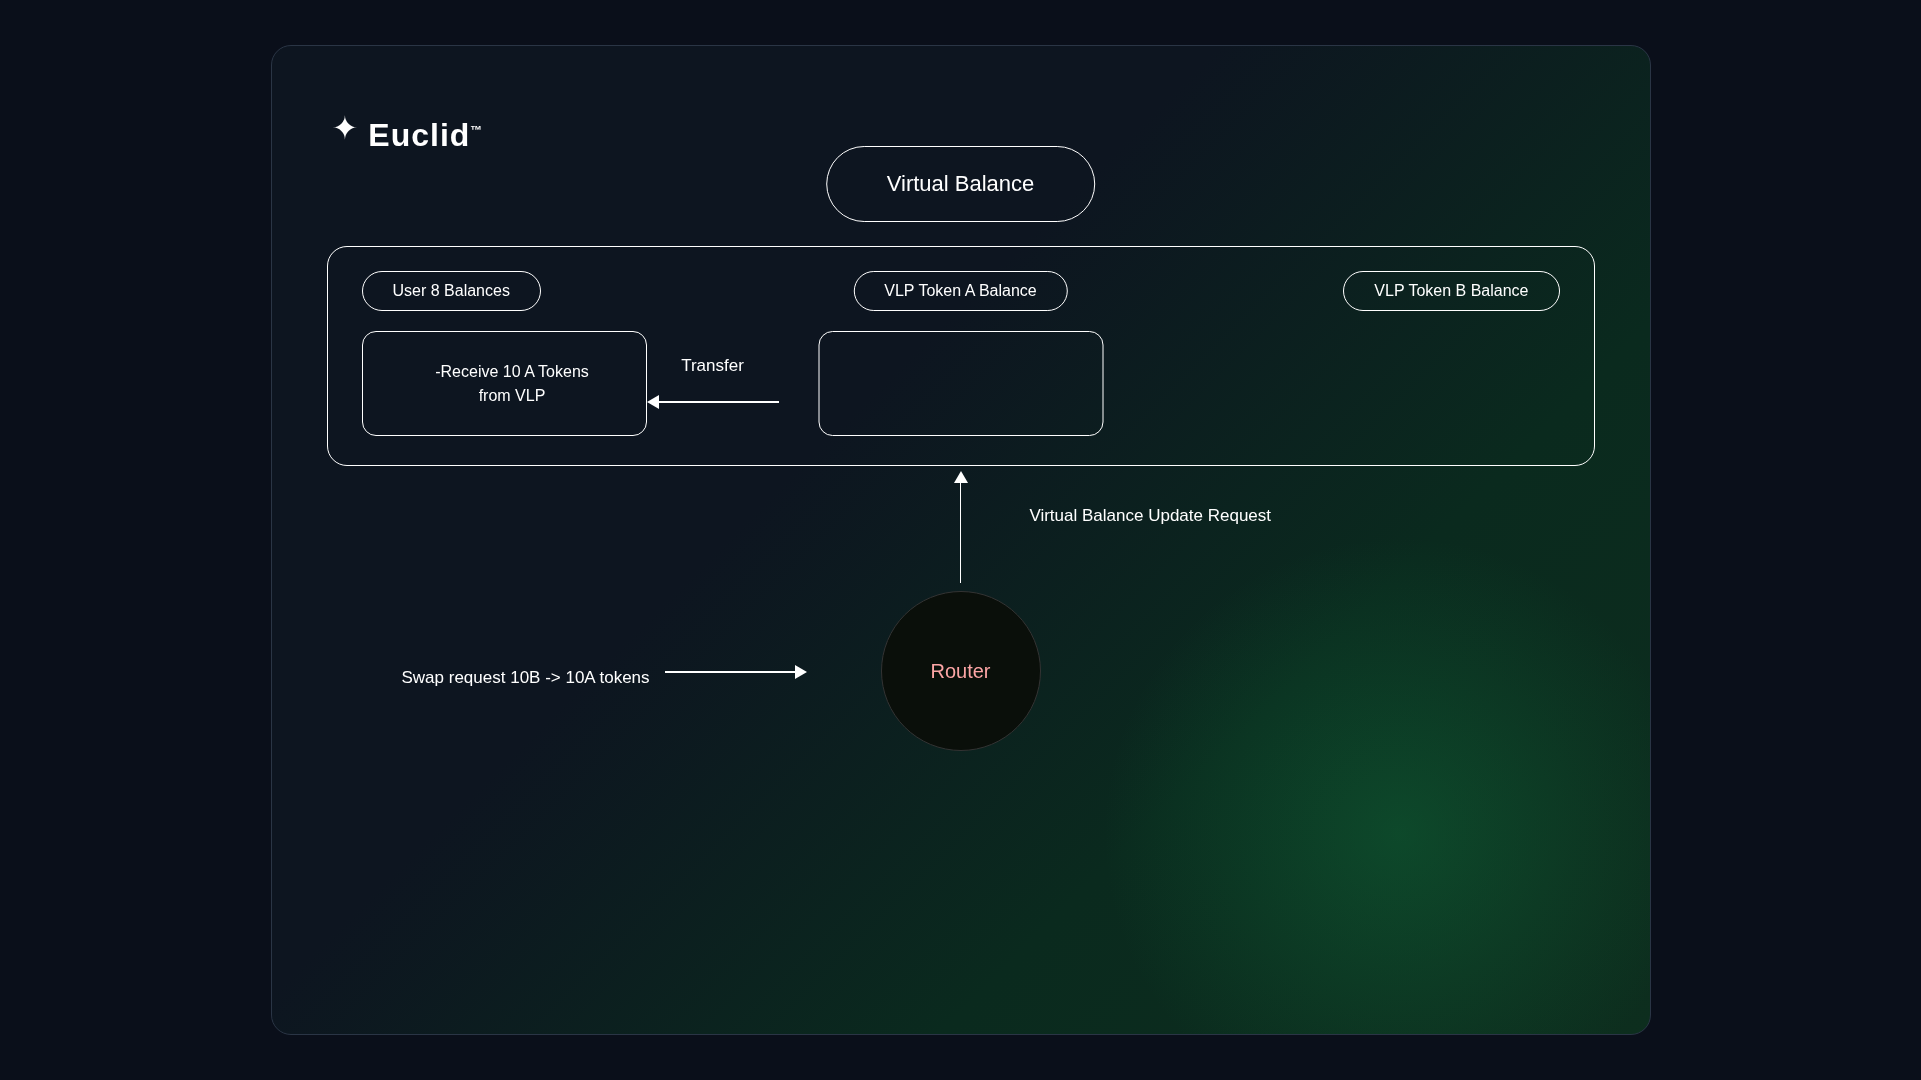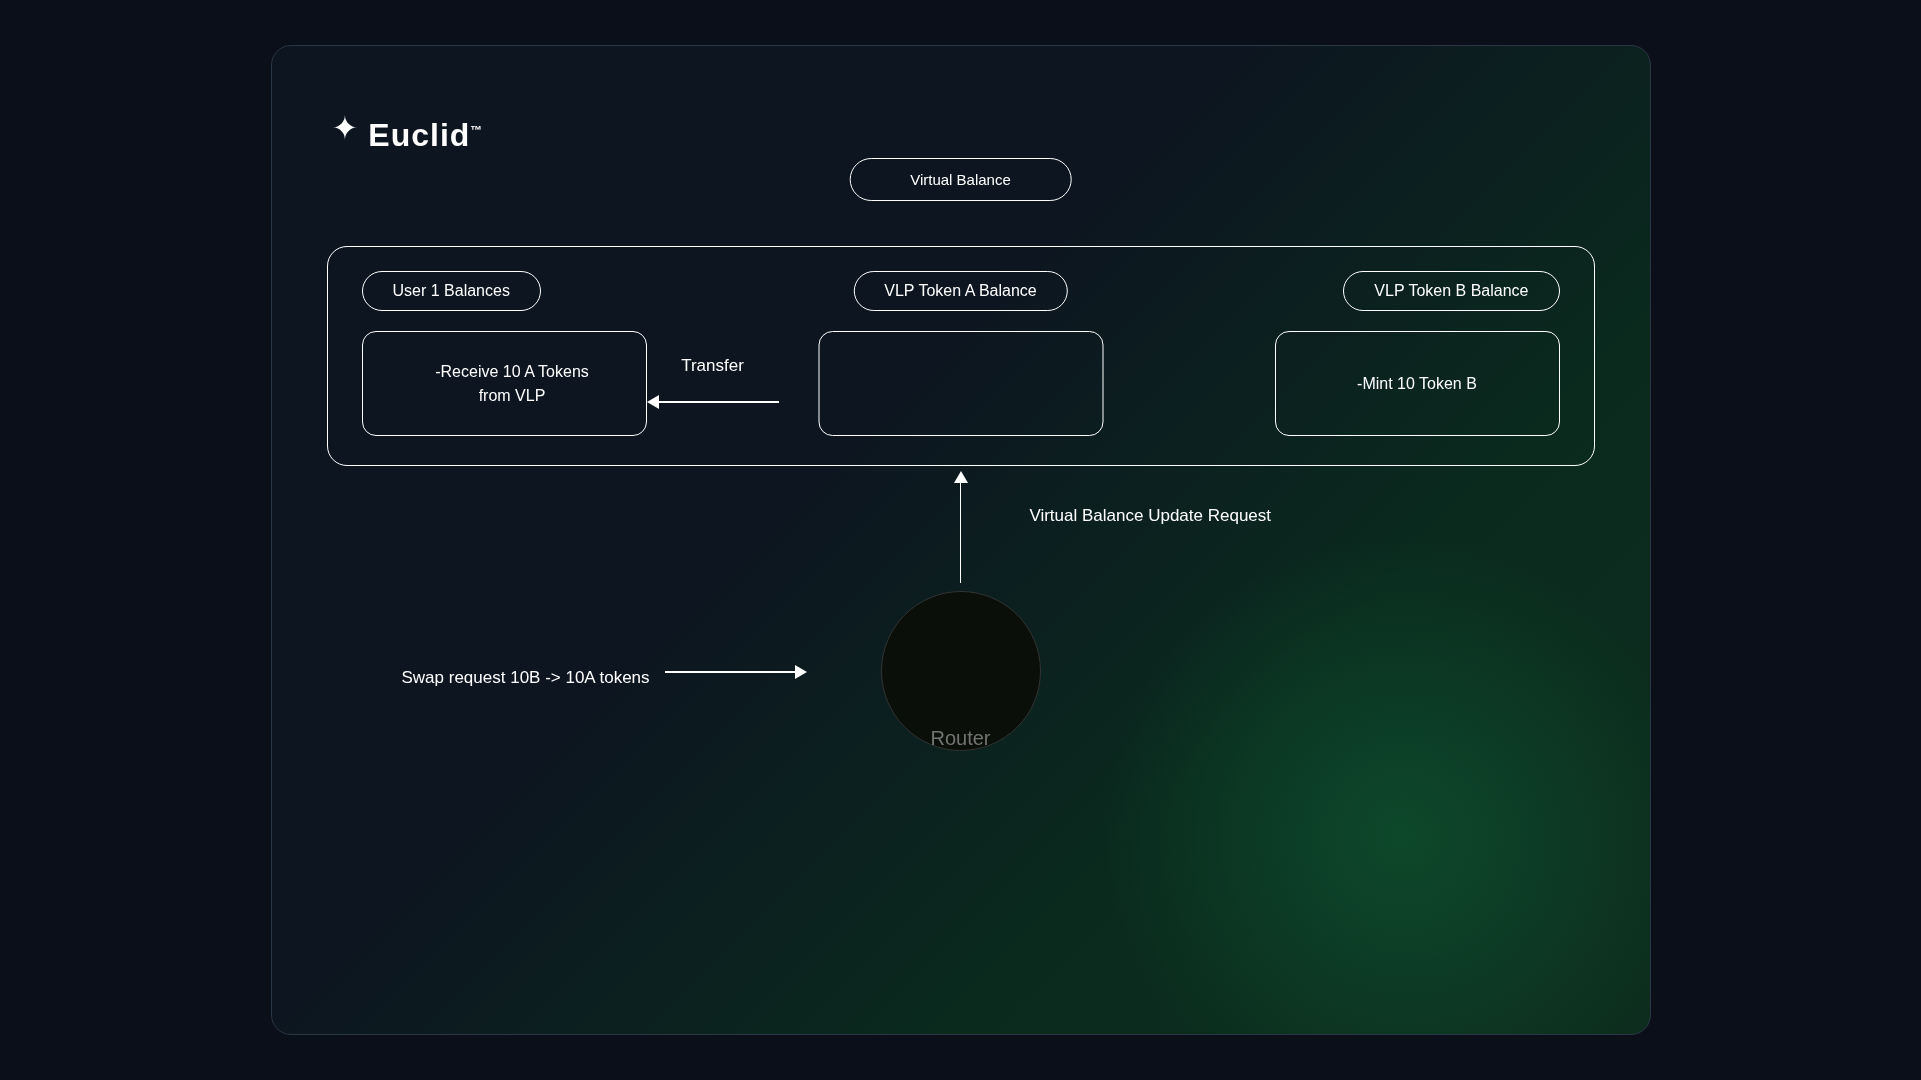--- a/index.html
+++ b/index.html
@@ -65,29 +65,29 @@
 
     .logo-tm {
       font-size: 12px;
       vertical-align: super;
       color: white;
     }
 
     
     .virtual-balance-top {
       position: absolute;
-      top: 112px;
+      top: 100px;
       left: 50%;
       transform: translateX(-50%);
       background: transparent;
       border: 1.5px solid #ffffff;
       border-radius: 50px;
-      padding: 12px 60px;
-      color: white;
-      font-size: 15px;
+      padding: 24px 60px;
+      color: white;
+      font-size: 22px;
       font-weight: 400;
       white-space: nowrap;
     }
 
     
     .vlp-section {
       position: absolute;
       top: 200px;
       left: 55px;
       right: 55px;
@@ -229,23 +229,23 @@
       position: absolute;
       top: 545px;
       left: 50%;
       transform: translateX(-50%);
       width: 160px;
       height: 160px;
       background: #0a0f0a;
       border: 1.5px solid #333;
       border-radius: 50%;
       display: flex;
-      align-items: flex-end;
+      align-items: center;
       justify-content: center;
-      color: #737373;
+      color: #fca5a5;
       font-size: 20px;
       font-weight: 400;
     }
 
     
     .swap-request-area {
       position: absolute;
       top: 610px;
       left: 130px;
       display: flex;
@@ -291,36 +291,33 @@
     </span>
   </div>
 
   <div class="virtual-balance-top">
     <span>Virtual Balance</span>
   </div>
 
   <div class="vlp-section"></div>
 
   <div class="col-header col-header-1">
-    <span>User 1 Balances</span>
+    <span>User 8 Balances</span>
   </div>
   <div class="col-header col-header-3">
     <span>VLP Token B Balance</span>
   </div>
   <div class="col-header col-header-2">
     <span>VLP Token A Balance</span>
   </div>
 
   <div class="content-box content-box-1">
     <span>-Receive 10 A Tokens<br>from VLP</span>
   </div>
   <div class="content-box content-box-2"></div>
-  <div class="content-box content-box-3">
-    <span>-Mint 10 Token B</span>
-  </div>
 
   <div style="position:absolute; top:310px; left:375px; display:flex; flex-direction:column; align-items:center;">
     <span class="transfer-label">Transfer</span>
     <div class="arrow-left">
       <div class="arrow-head-left"></div>
       <div class="arrow-line"></div>
     </div>
   </div>
 
   <div class="arrow-up-container">

